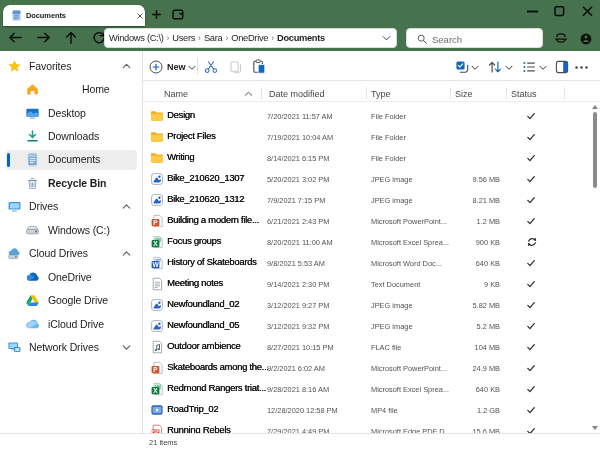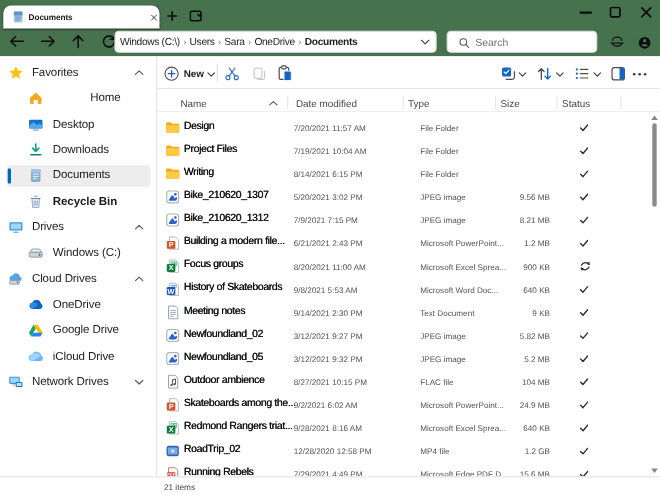--- a/index.html
+++ b/index.html
@@ -1,21 +1,21 @@
 <!DOCTYPE html>
 <html><head><meta charset="utf-8"><style>
 * { margin:0; padding:0; box-sizing:border-box; }
 html,body { width:600px; height:450px; overflow:hidden; }
 body { font-family:"Liberation Sans",sans-serif; background:#fff; position:relative; }
 .abs { position:absolute; }
 .stext { font-size:10.5px; color:#1c1c1c; white-space:nowrap; letter-spacing:-0.1px; }
 .ric { position:absolute; left:150px; width:14px; height:14px; }
 .rn { position:absolute; left:167px; font-size:9.5px; letter-spacing:-0.3px; color:#101010; white-space:nowrap; text-shadow:0.3px 0 0 #101010; }
 .rd { position:absolute; left:267px; font-size:7.4px; color:#525252; white-space:nowrap; }
-.rt { position:absolute; left:371px; font-size:7.4px; color:#525252; white-space:nowrap;margin-left:11px; }
+.rt { position:absolute; left:371px; font-size:7.4px; color:#525252; white-space:nowrap; }
 .sz { position:absolute; left:430px; width:70px; text-align:right; font-size:7.4px; color:#525252; white-space:nowrap; }
 .st { position:absolute; left:527px; width:10px; }
 .hdr { position:absolute; top:89px; font-size:9px; color:#474747; white-space:nowrap; }
 .ric svg, .st svg, .abs svg { display:block; }
 </style></head>
 <body>
 <div class="abs" style="left:0;top:0;width:600px;height:51px;background:#47724e;"></div>
 
 <div class="abs" style="left:3px;top:5px;width:142px;height:21px;background:#ffffff;border-radius:7px 7px 0 0;box-shadow:0 1px 2px rgba(0,0,0,0.4);"></div>
 <div class="abs" style="left:12px;top:10px;width:9px;height:11px;">

